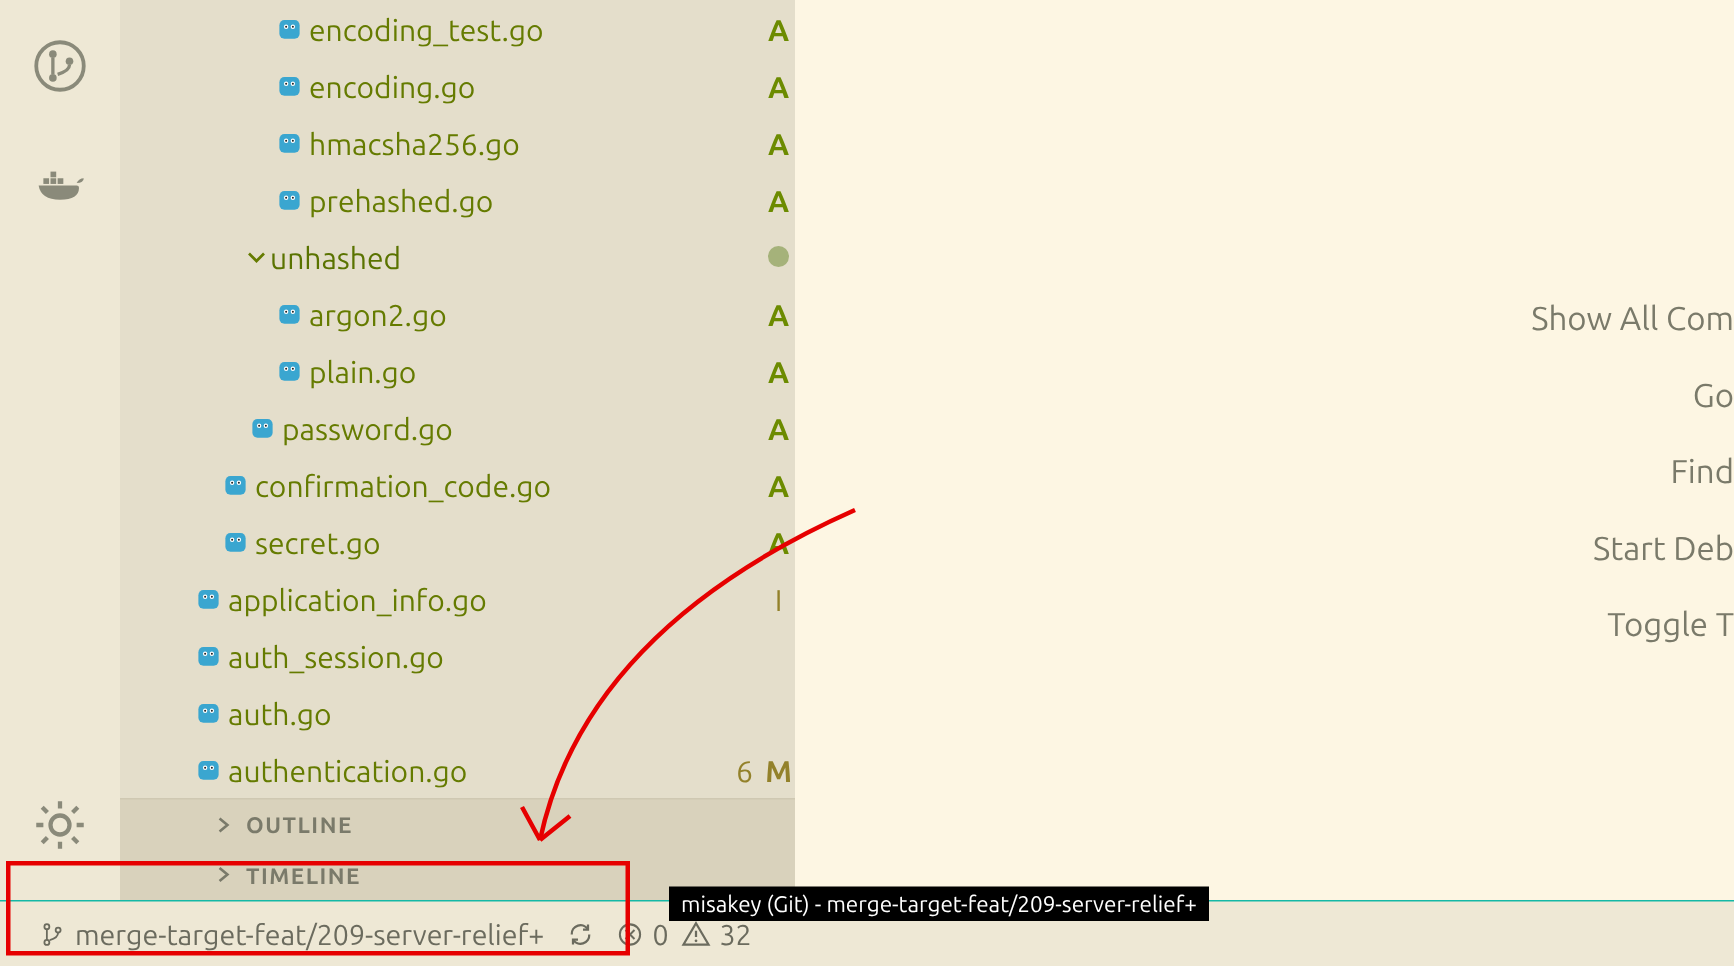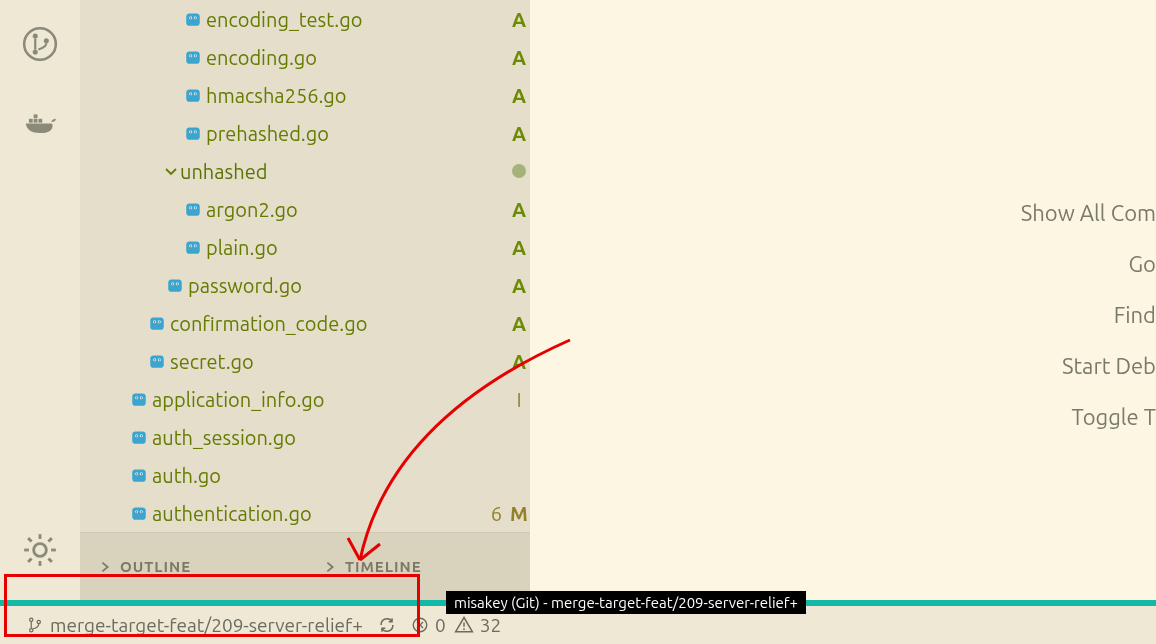--- a/index.html
+++ b/index.html
@@ -47,21 +47,21 @@
   .tree-row .status.M { color:#93812a; }
   .tree-row .status.I { color:#93812a; font-weight:400; }
   .tree-row .count { flex:0 0 auto; color:#93812a; padding-right:6px; font-weight:400;}
   .tree-row.folder .label { color:#5a7300; }
 
   
   .collapsed-sections {
     position:absolute; left:0; right:0; bottom:0; height:68px;
     background:#d9d2bc;
     border-top: 1px solid #cfc8b2;
-    display:flex; flex-direction:row;
+    display:flex; flex-direction:column;padding-left:44px;
   }
   .section-header {
     flex:1; display:flex; align-items:center; gap:8px;
     padding-left:18px; font-size:15px; letter-spacing:1px;
     color:#7a7a6a; font-weight:700; cursor:pointer;
   }
 
   
   .editor-area {
     position:absolute; left:530px; top:0; right:0; bottom:44px;
@@ -73,21 +73,21 @@
     text-align:left; font-size:22px; color:#7a7a6a;
   }
   .welcome-list div { white-space:nowrap;text-align:right; }
 
   
   .status-bar {
     position:absolute; left:0; right:0; bottom:0; height:44px;
     background:#eee8d5; display:flex; align-items:center;
     font-size:19px; color:#6b6b5e;
     padding-left:26px; gap:14px;
-    border-top:6px solid #14b8a6;
+    border-top:1px solid #14b8a6;
   }
   .status-item { display:flex; align-items:center; gap:6px; cursor:pointer; }
 
   
   .tooltip {
     position:absolute; left:398px; bottom:30px;
     background:#000; color:#fff; font-size:15px;
     padding:3px 8px; white-space:nowrap; z-index:200;margin-left:48px;
   }
 

